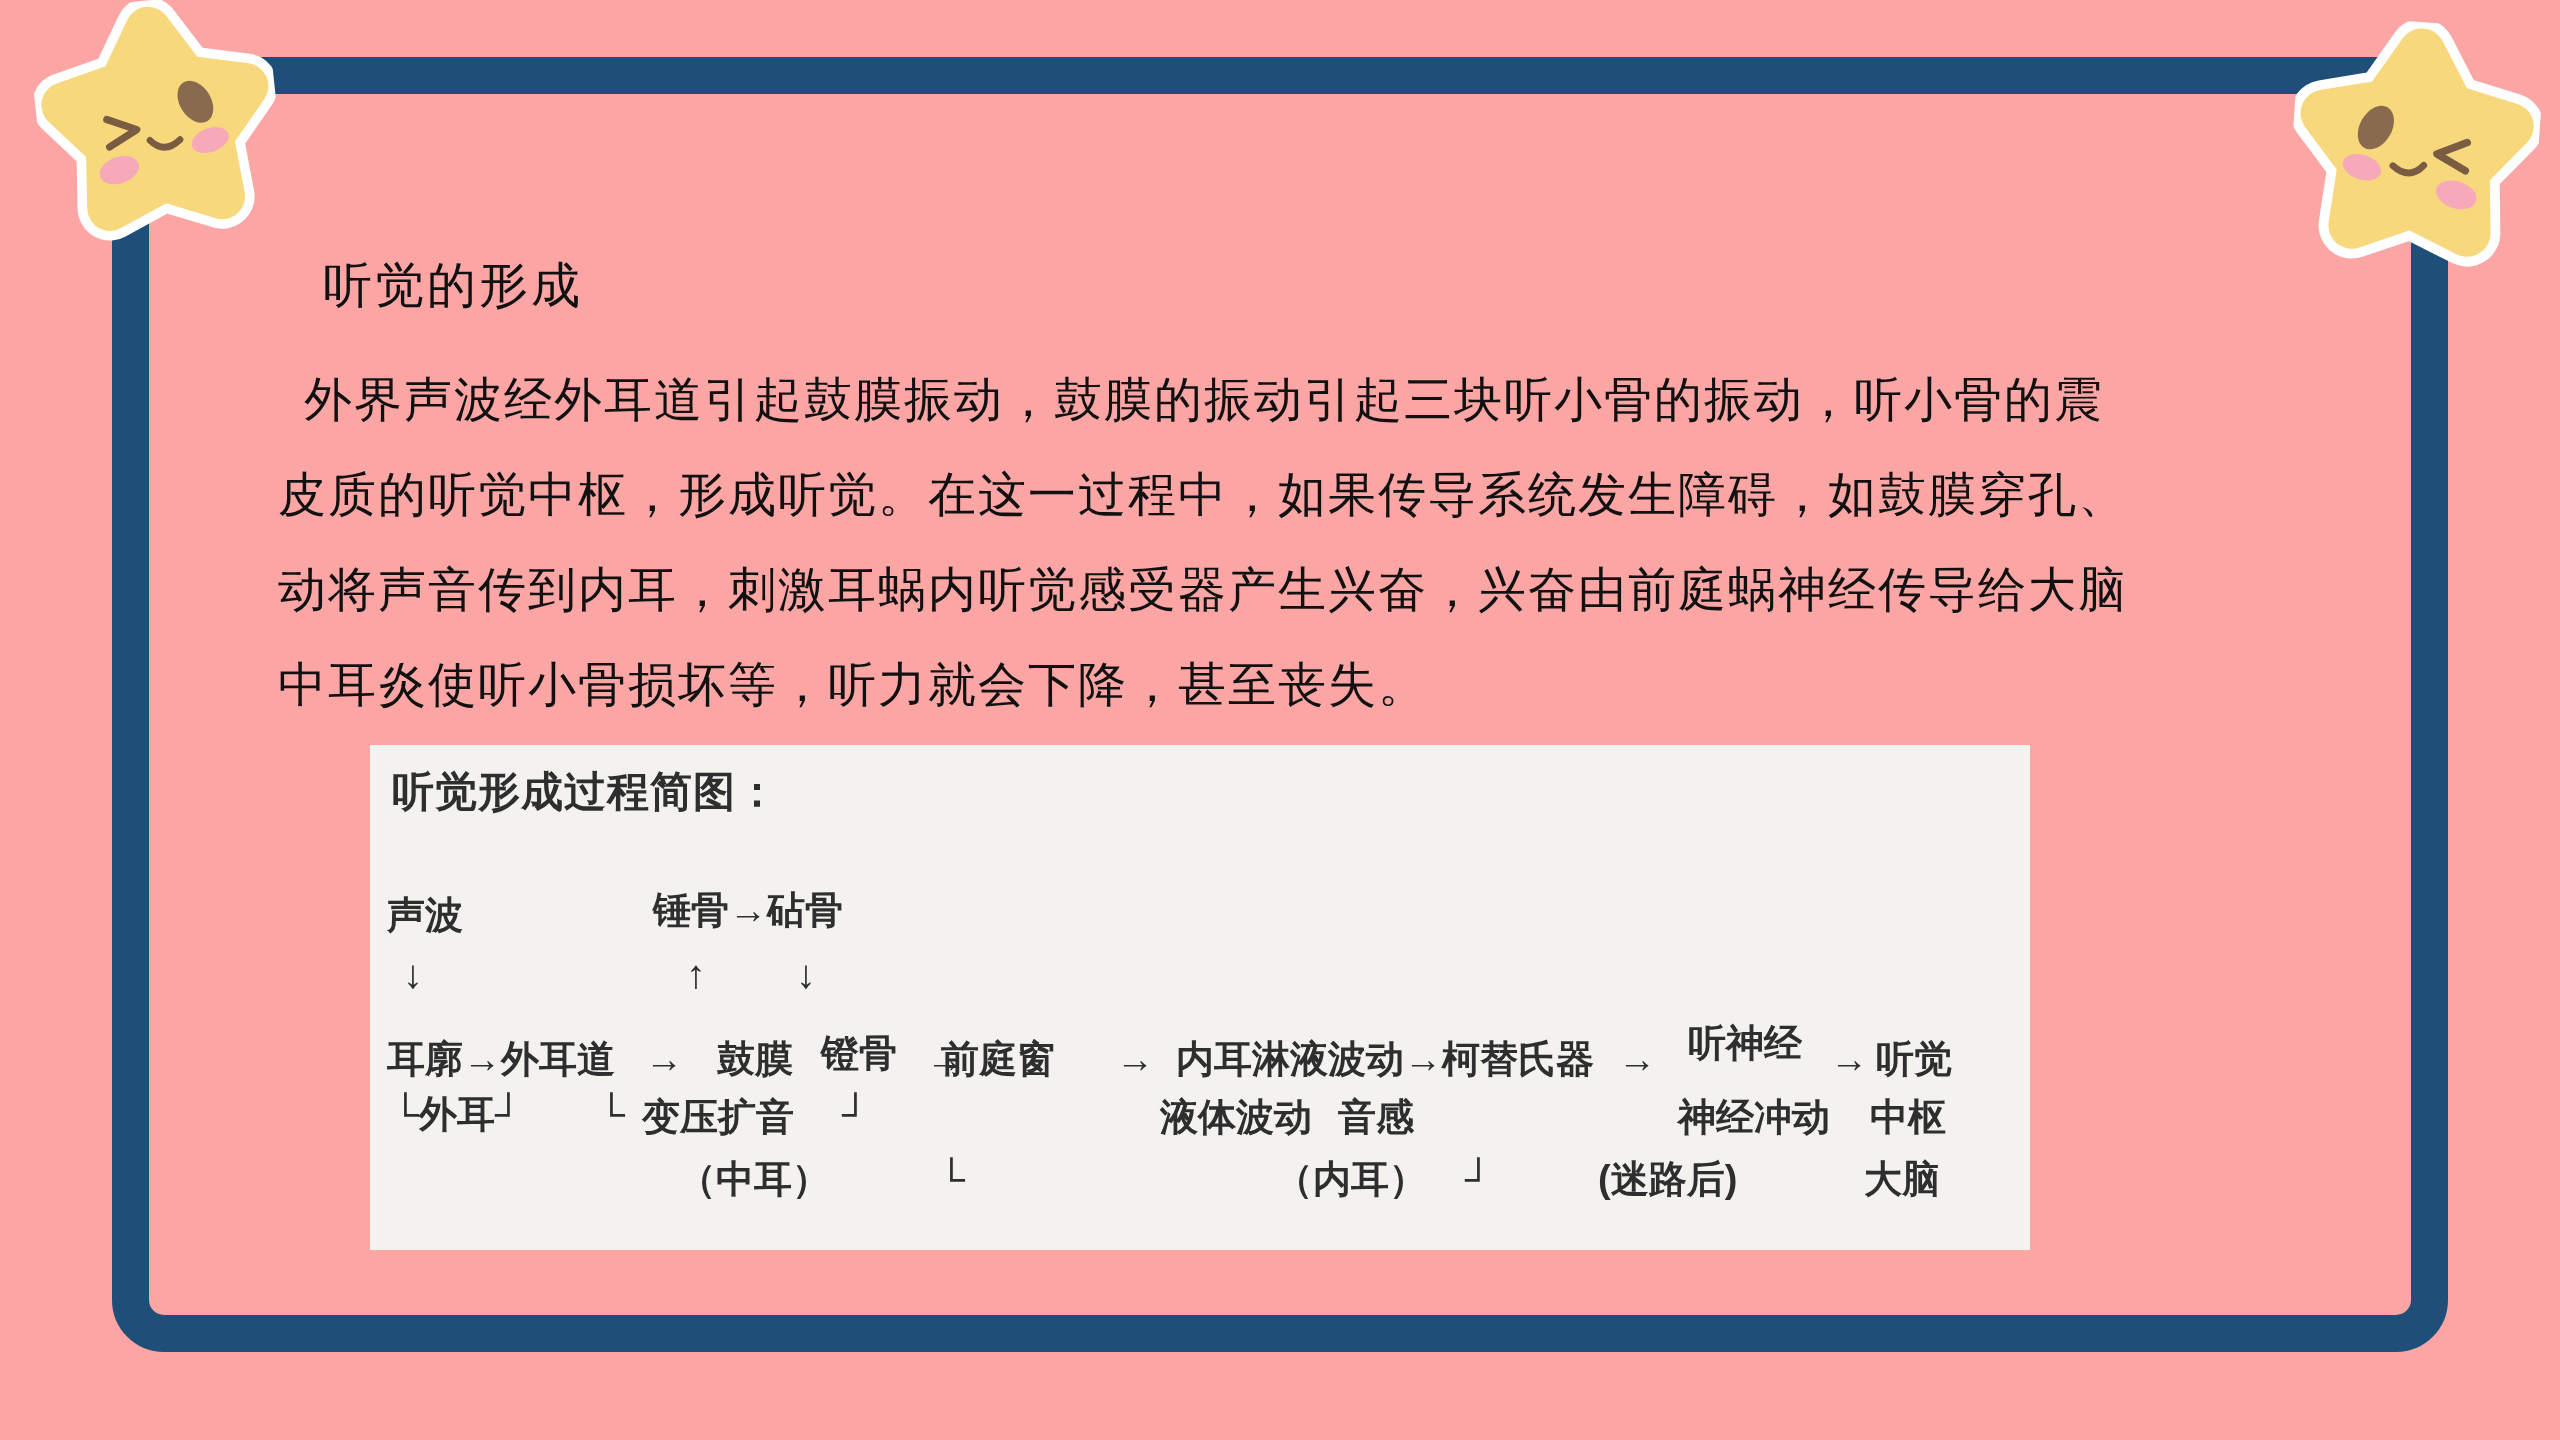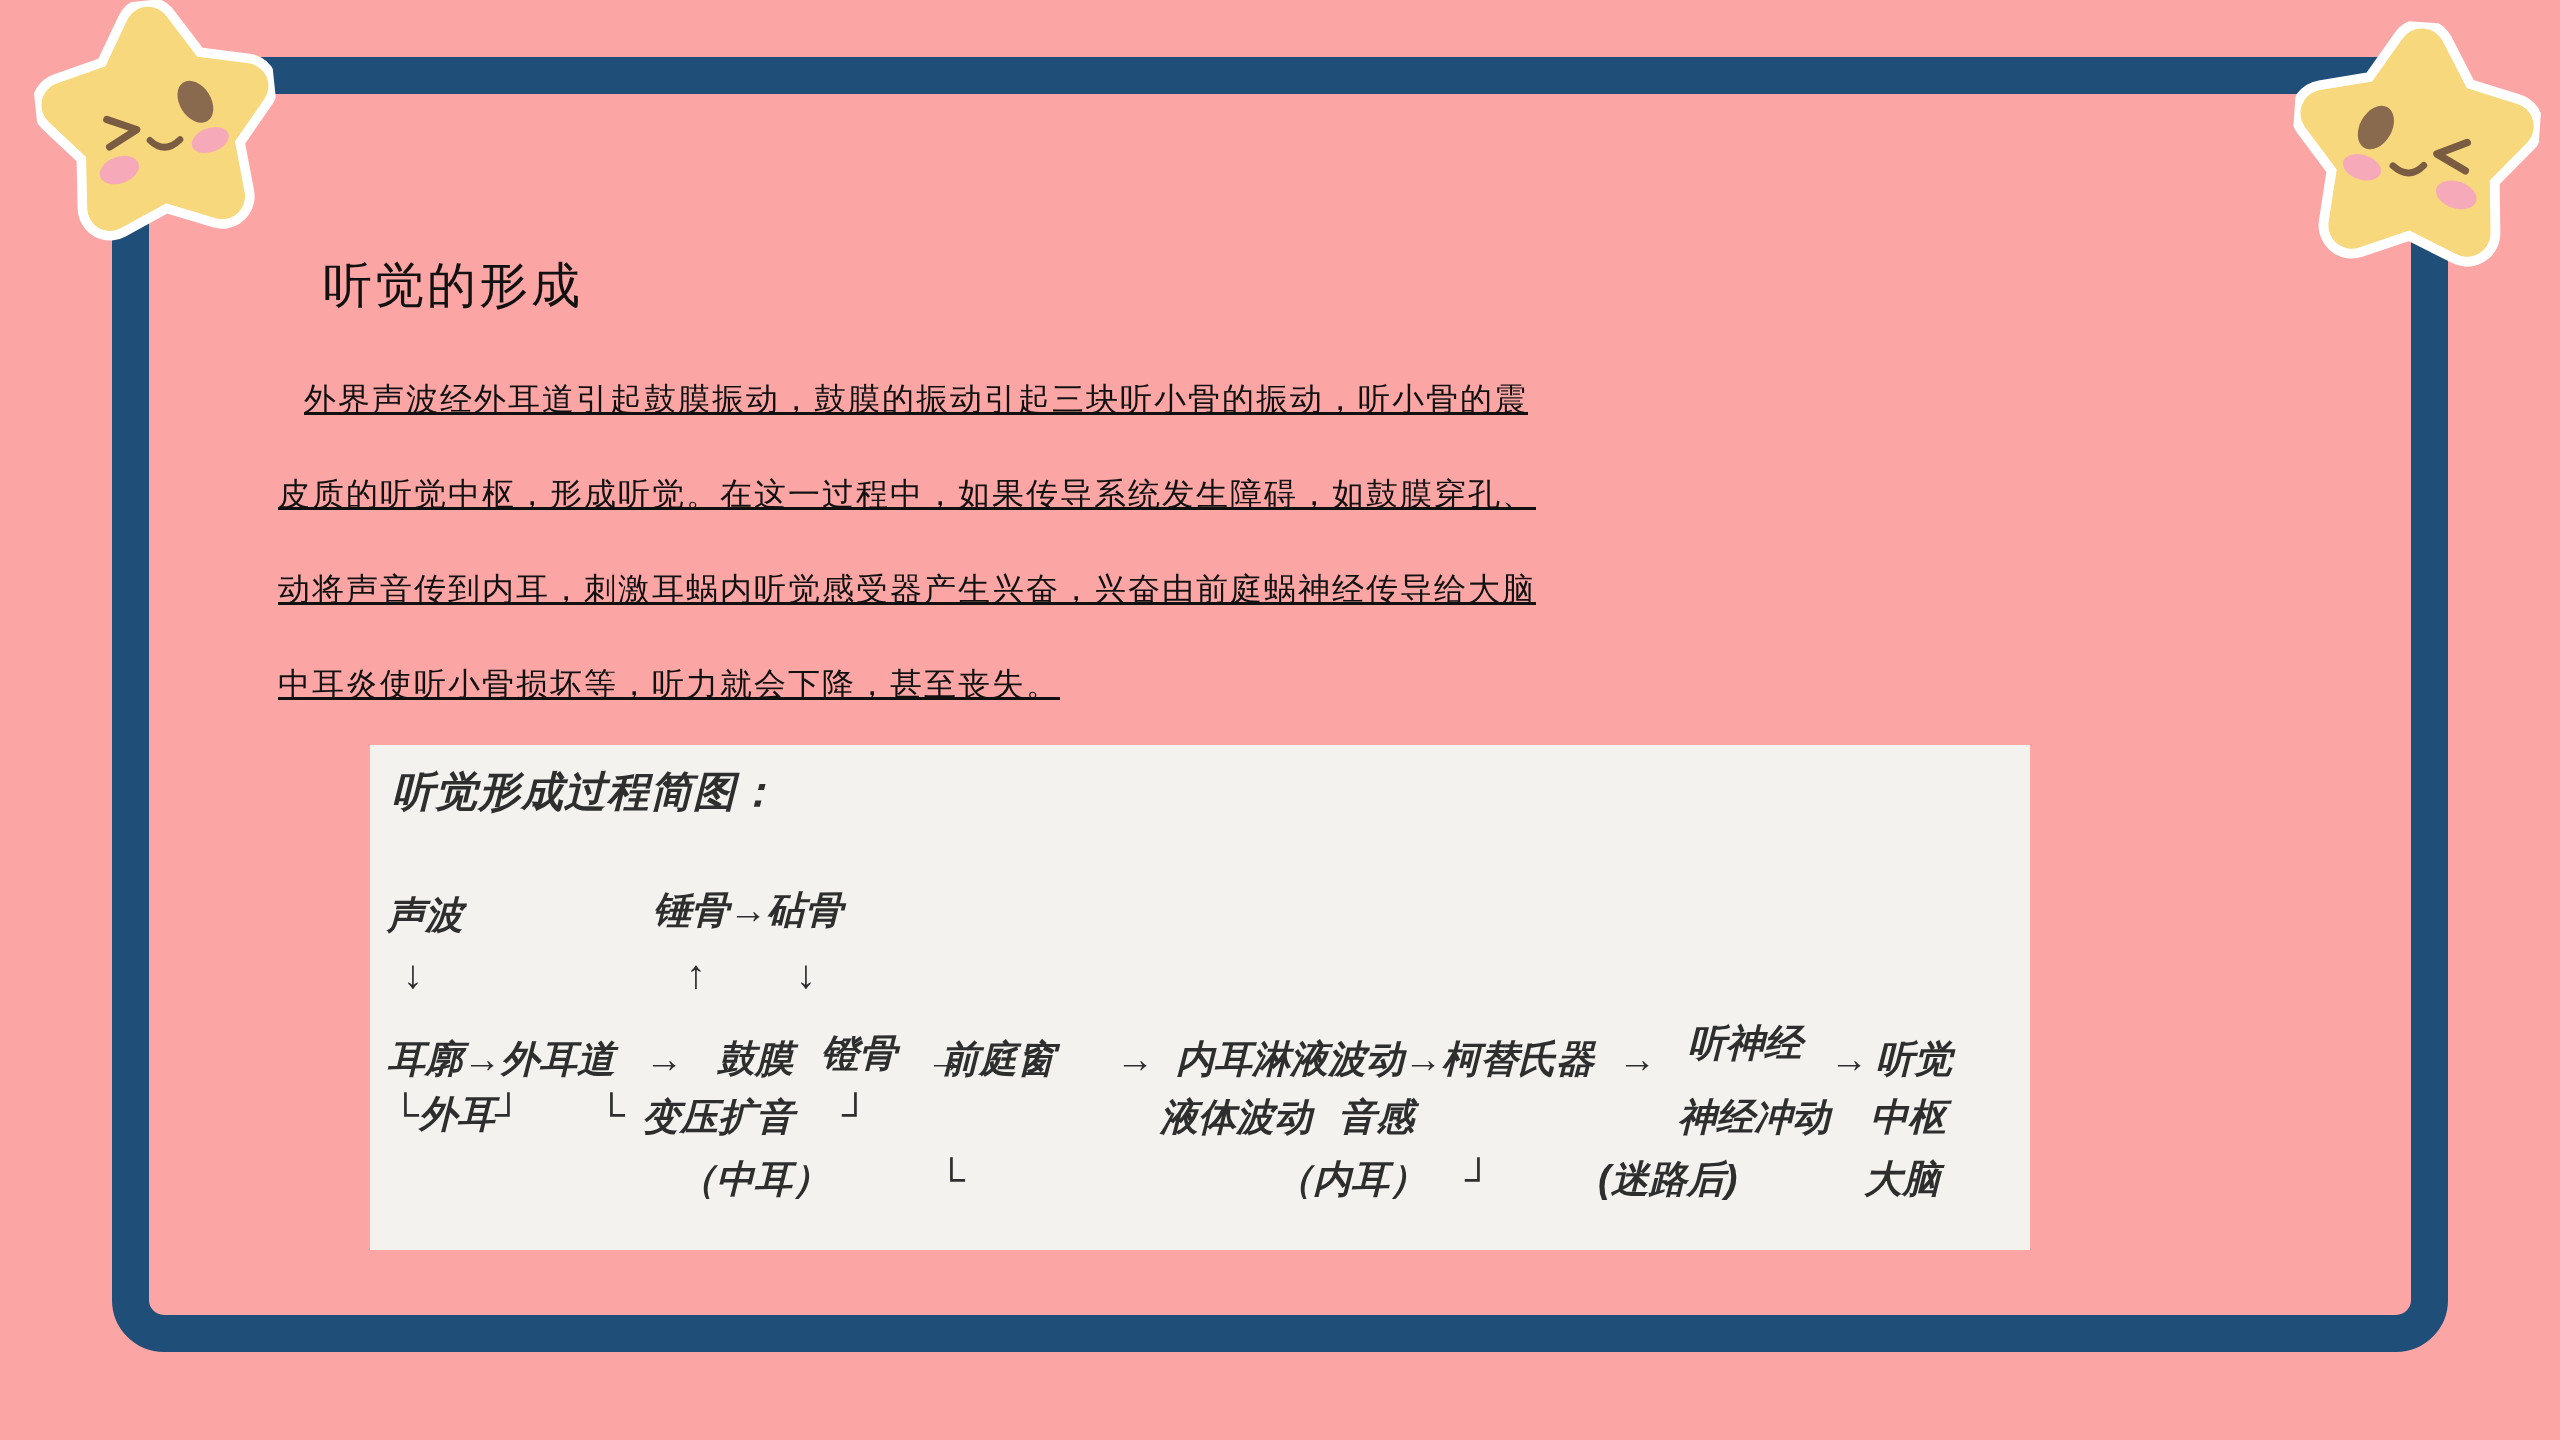--- a/index.html
+++ b/index.html
@@ -6,26 +6,26 @@
   .slide{position:relative;width:2560px;height:1440px;background:#fca5a5;overflow:hidden;
          font-family:"Liberation Sans",sans-serif;}
   .frame{position:absolute;left:112px;top:57px;width:2336px;height:1295px;box-sizing:border-box;
          border:37px solid var(--frame,#1F4E79);border-radius:52px;}
   .star{position:absolute;}
   .star-left{left:38px;top:0px;width:240px;height:250px;transform:rotate(-6deg);}
   .star-right{left:2292px;top:22px;width:246px;height:256px;transform:scaleX(-1) rotate(-4deg);}
   .title{position:absolute;left:323px;top:253px;font-size:49px;color:var(--text,#111);
          letter-spacing:3px;white-space:nowrap;}
   .para{position:absolute;left:278px;top:352px;width:2060px;color:var(--text,#111);}
-  .pline{font-size:32px;line-height:95px;letter-spacing:2px;white-space:nowrap;text-decoration:underline;}
+  .pline{font-size:48px;line-height:95px;letter-spacing:2px;white-space:nowrap;}
   .pline.indent{padding-left:26px;}
   .diagram{position:absolute;left:370px;top:745px;width:1660px;height:505px;
            background:var(--diagram_bg,#F3F2EF);}
   .dg{position:absolute;font-weight:bold;font-size:38px;color:var(--diagram_text,#2E2E2E);
-      white-space:nowrap;line-height:1.2;font-style:italic;}
+      white-space:nowrap;line-height:1.2;}
   .dgt{font-size:42px;letter-spacing:1px;}
   .dga{font-size:40px;}
 </style>
 </head>
 <body>
 
 <div class="slide">
 
   <div class="frame"></div>
 

